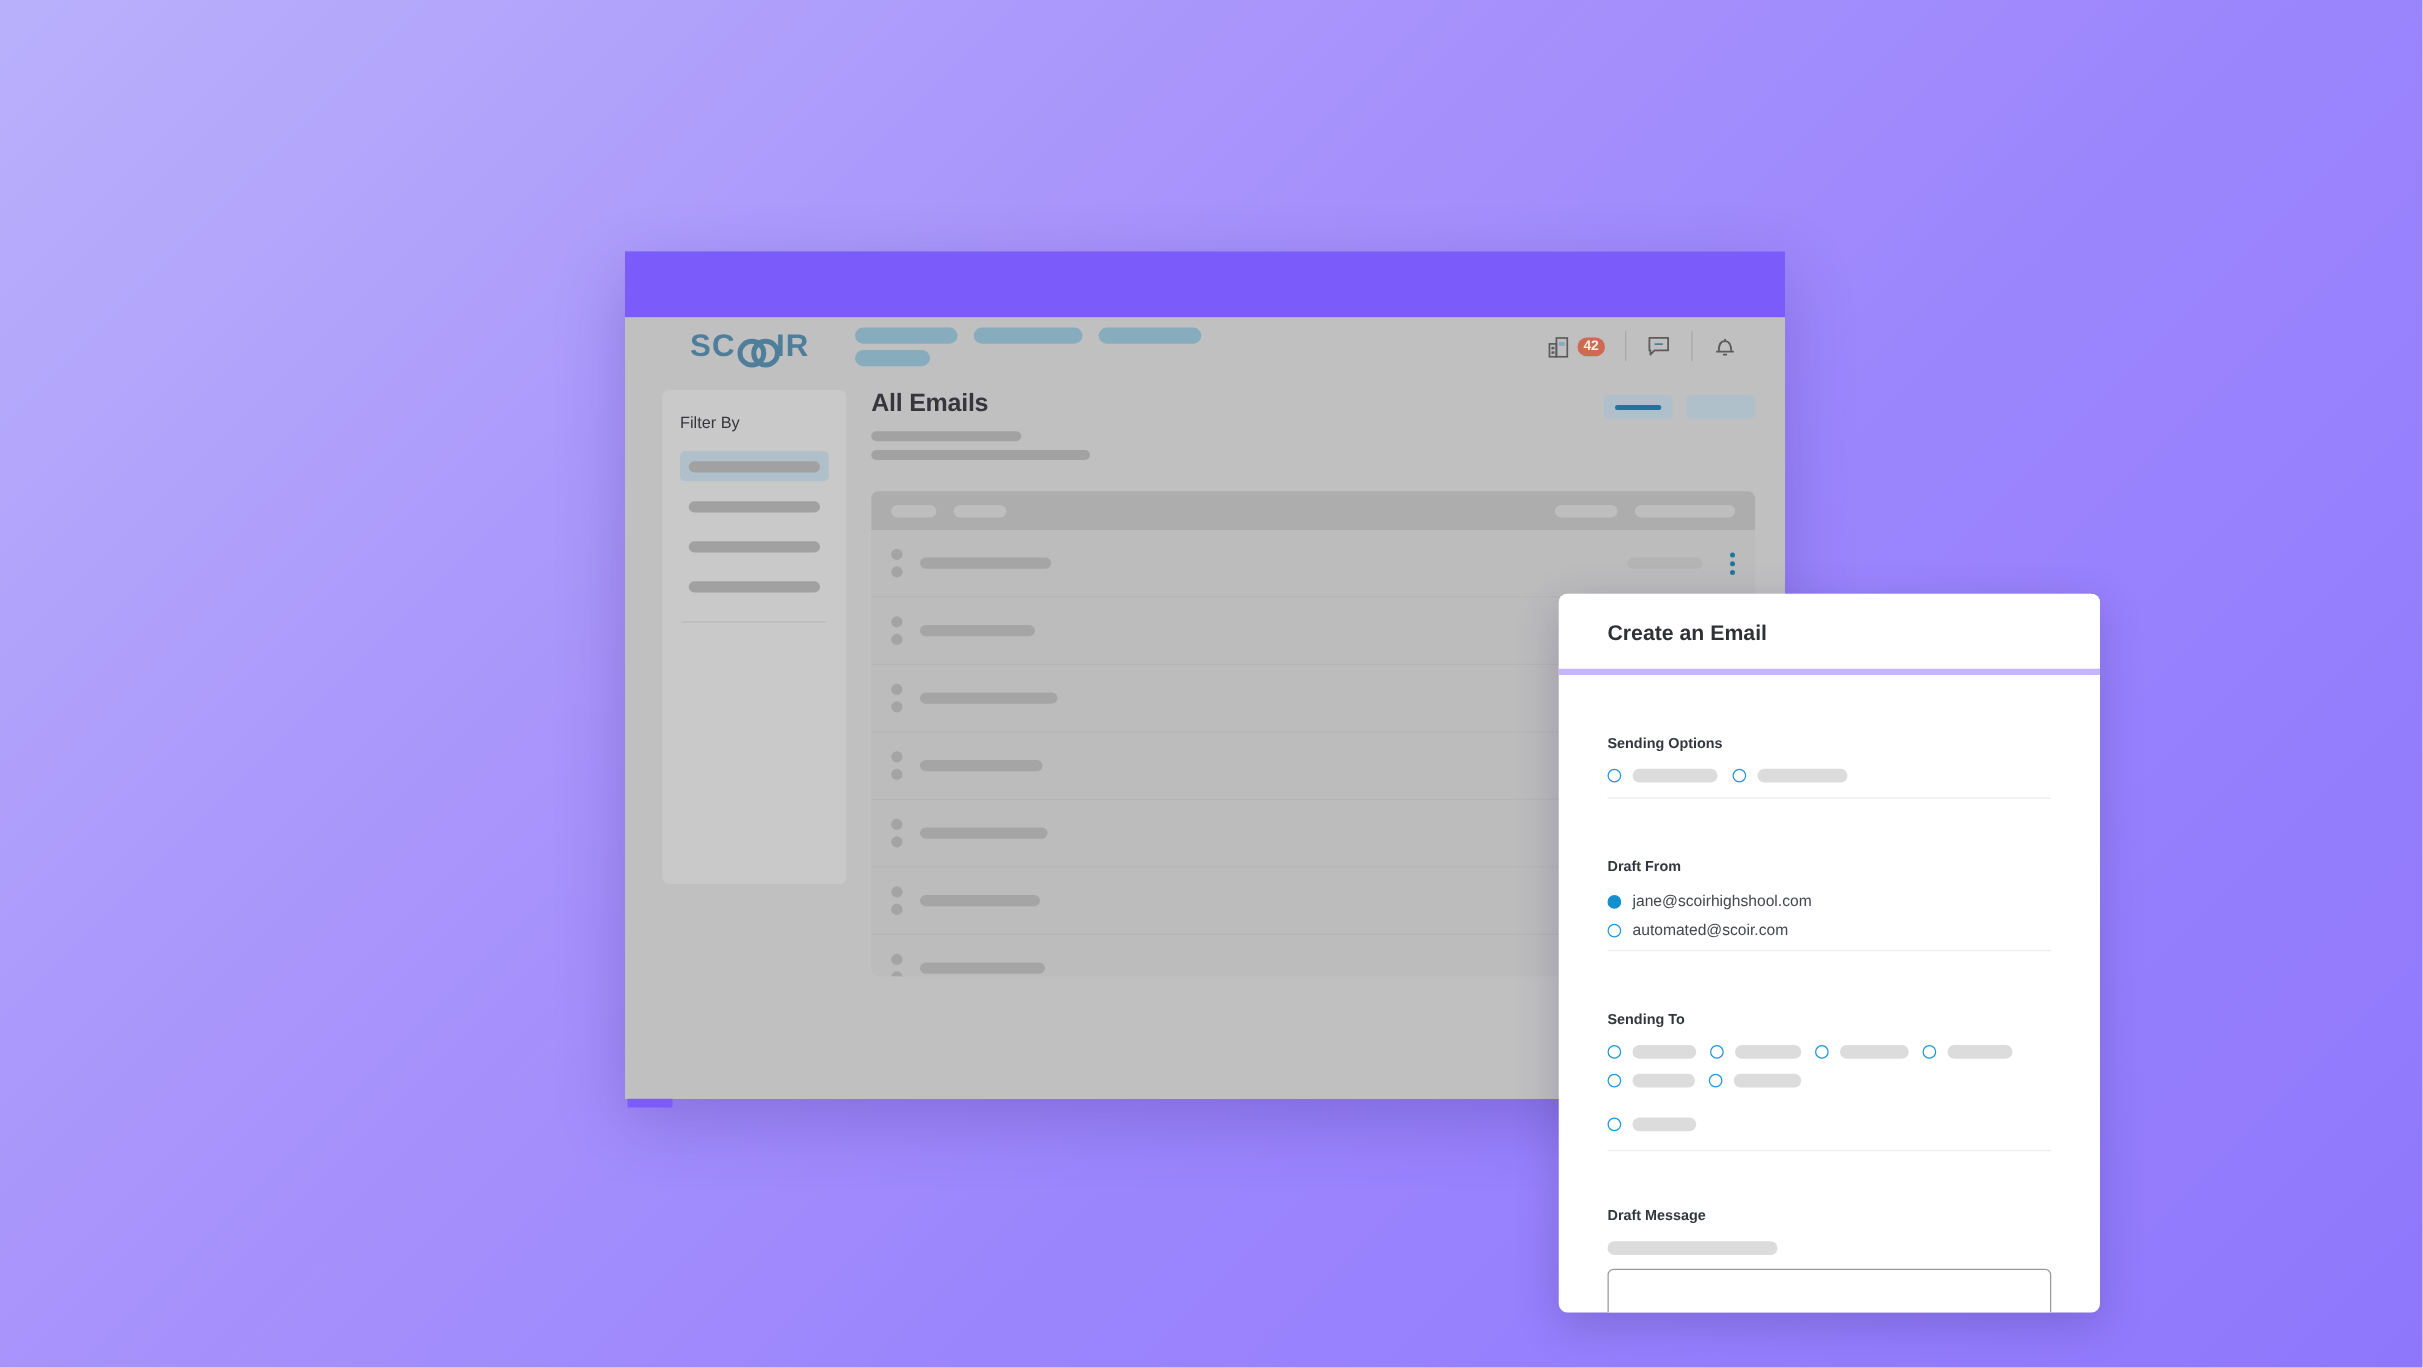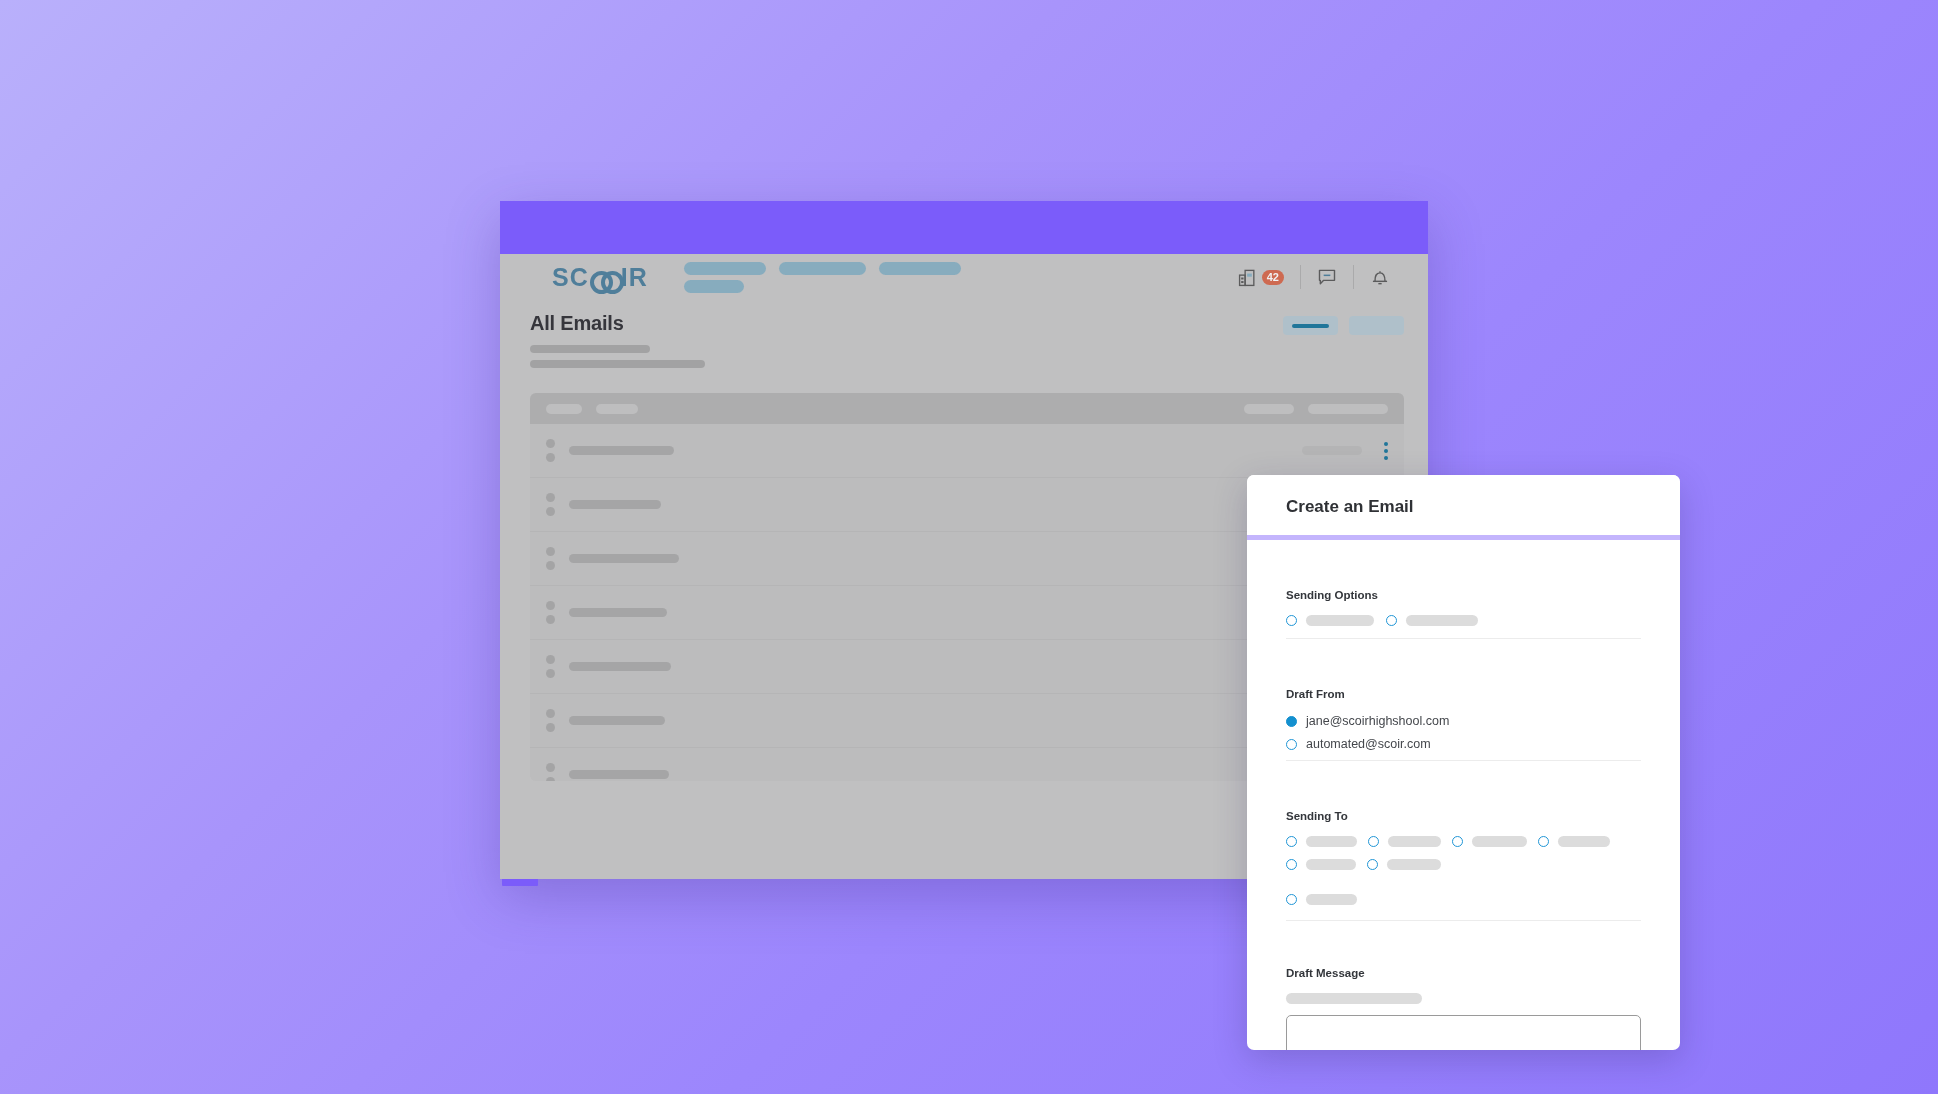--- a/index.html
+++ b/index.html
@@ -434,20 +434,36 @@
             <line x1="12" y1="5" x2="12" y2="7" stroke="#595959" stroke-width="1.7"></line>
             <path d="M10 20h4" stroke="#595959" stroke-width="1.7"></path>
           </svg>
         </div>
 
       </div>
     </div>
 
     <div id="page-body">
 
+      <div id="filter-sidebar">
+        <div id="filter-title">Filter By</div>
+        <div class="filter-item active">
+          <div class="bar"></div>
+        </div>
+        <div class="filter-item">
+          <div class="bar"></div>
+        </div>
+        <div class="filter-item">
+          <div class="bar"></div>
+        </div>
+        <div class="filter-item">
+          <div class="bar"></div>
+        </div>
+        <div id="filter-divider"></div>
+      </div>
 
       <div id="main-col">
 
         <div id="main-head-row">
           <div>
             <div id="page-title">All Emails</div>
             <div id="title-sub-bars">
               <div class="bar" style="width:120px"></div>
               <div class="bar" style="width:175px"></div>
             </div>

